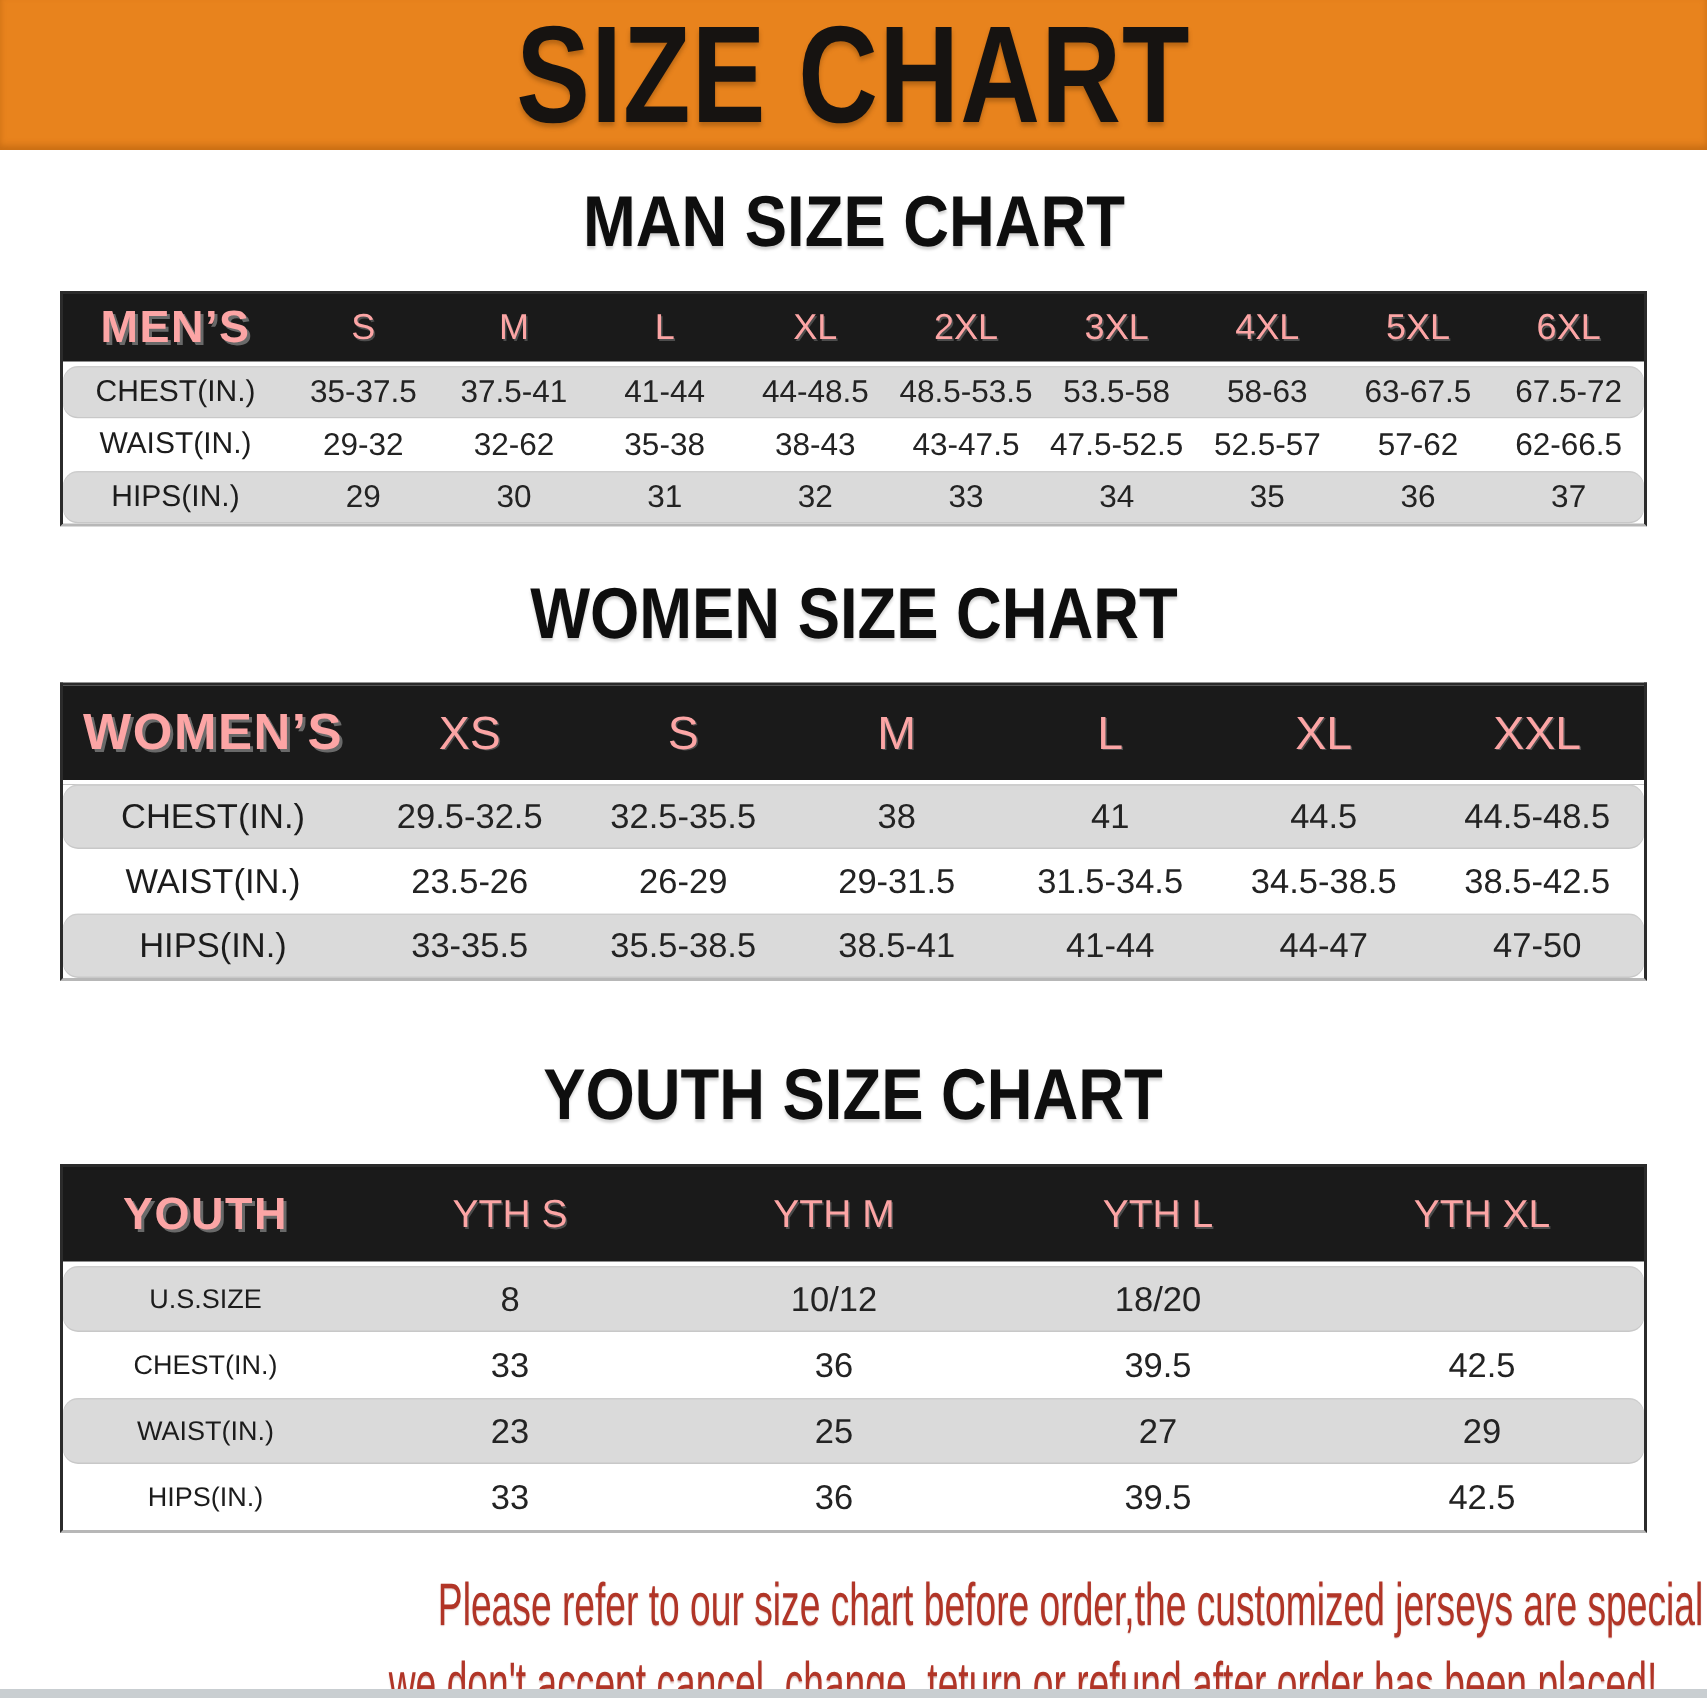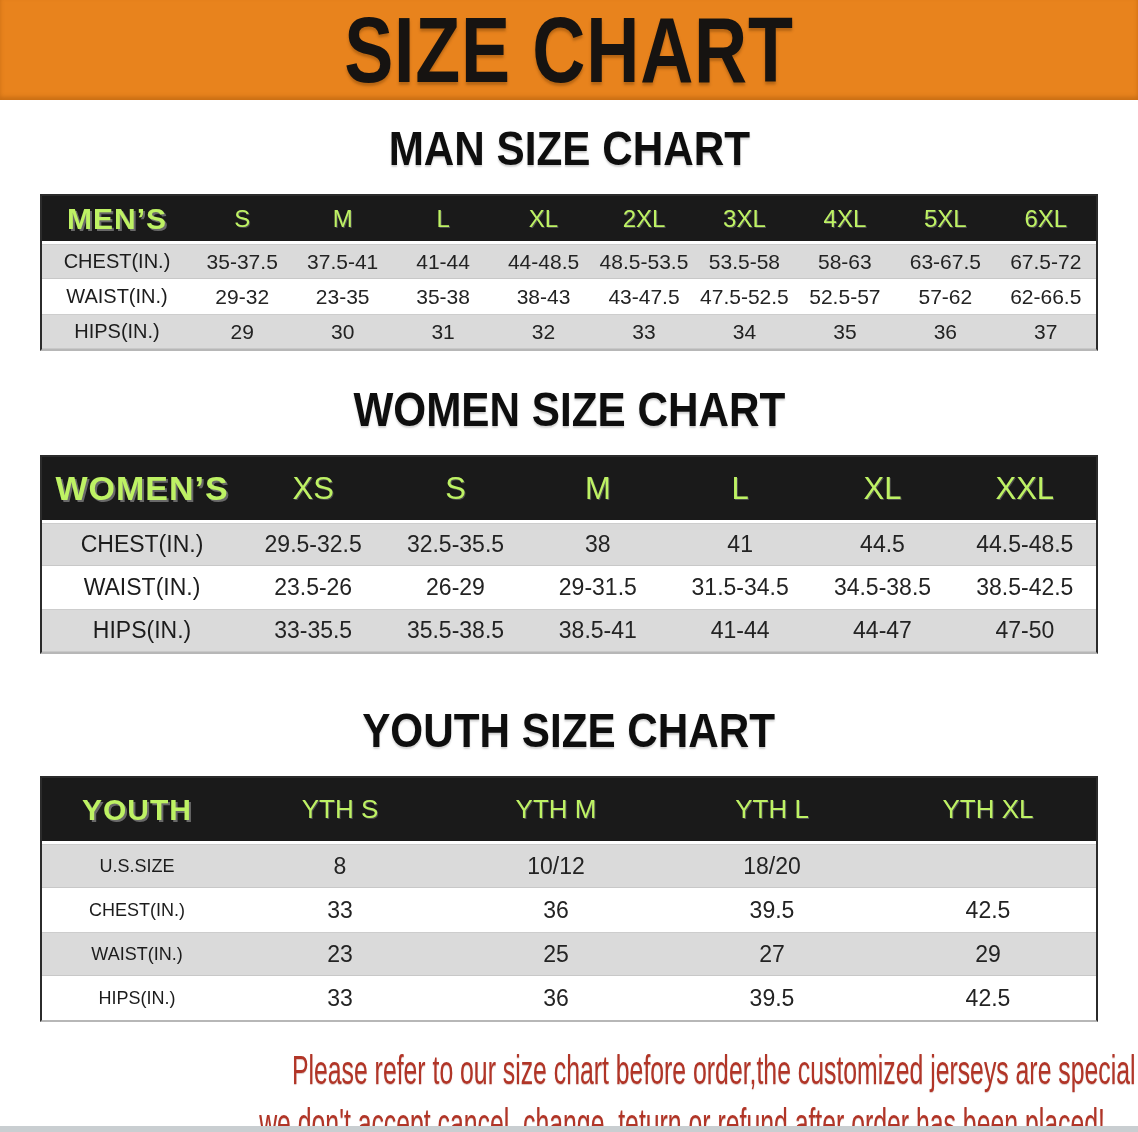--- a/index.html
+++ b/index.html
@@ -42,31 +42,31 @@
   }
   .trow{
     display:grid;
     grid-template-columns:var(--labelw) repeat(var(--cols),1fr);
     align-items:center;
   }
   .trow .cell{text-align:center;white-space:nowrap;}
   .trow.head{
     background:var(--c-table_header_black,#1A1A1A);
     height:var(--headh);border-bottom:3px solid #ffffff;
-    color:#bef264;
+    color:#fca5a5;
   }
   .trow.head .head-label{
     font-weight:700;letter-spacing:1px;
     text-shadow:2px 2px 0 rgba(120,120,120,.85);
   }
   .trow.head .head-cell{font-weight:400;text-shadow:1px 1px 0 rgba(110,110,110,.6);}
   .trow.gray{background:var(--c-row_stripe_gray,#DADADA);
     box-shadow:inset 0 1px 0 rgba(0,0,0,.06), inset 0 -1px 0 rgba(0,0,0,.08);}
   .trow.white{background:#ffffff;}
-  .trow.gray,.trow.white{height:var(--rowh);color:#232323;}
+  .trow.gray,.trow.white{height:var(--rowh);color:#232323;border-radius:10px;}
   .trow .row-label{color:#1c1c1c;}
   
   .man-table{--labelw:150px;--headh:45px;--rowh:35px;font-size:21px;}
   .man-table .head-label{font-size:30px;}
   .man-table .head-cell{font-size:24px;}
   .man-table .row-label{font-size:20px;}
   .women-table{--labelw:200px;--headh:63px;--rowh:43px;font-size:23px;}
   .women-table .head-label{font-size:34px;}
   .women-table .head-cell{font-size:31px;}
   .women-table .row-label{font-size:23px;}
@@ -119,21 +119,21 @@
       <div class="cell value">44-48.5</div>
       <div class="cell value">48.5-53.5</div>
       <div class="cell value">53.5-58</div>
       <div class="cell value">58-63</div>
       <div class="cell value">63-67.5</div>
       <div class="cell value">67.5-72</div>
     </div>
     <div class="trow white">
       <div class="cell row-label">WAIST(IN.)</div>
       <div class="cell value">29-32</div>
-      <div class="cell value">23-35</div>
+      <div class="cell value">32-62</div>
       <div class="cell value">35-38</div>
       <div class="cell value">38-43</div>
       <div class="cell value">43-47.5</div>
       <div class="cell value">47.5-52.5</div>
       <div class="cell value">52.5-57</div>
       <div class="cell value">57-62</div>
       <div class="cell value">62-66.5</div>
     </div>
     <div class="trow gray">
       <div class="cell row-label">HIPS(IN.)</div>

